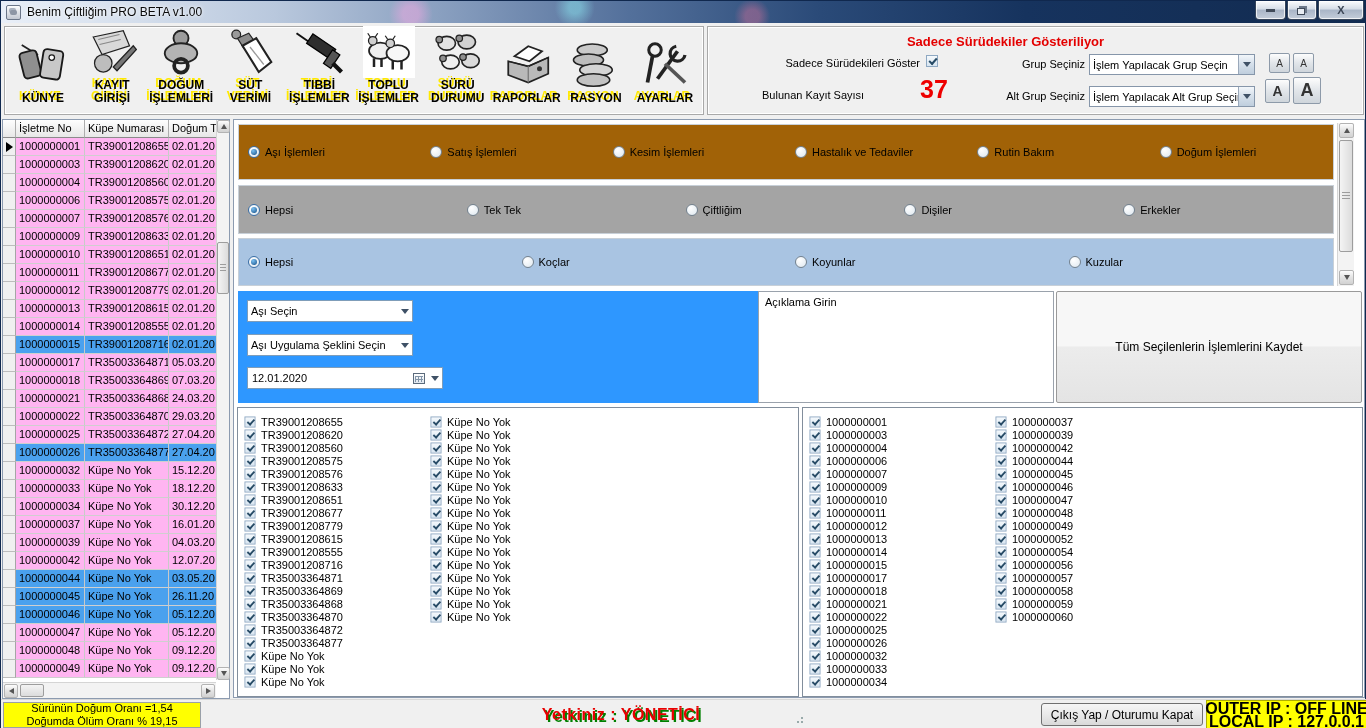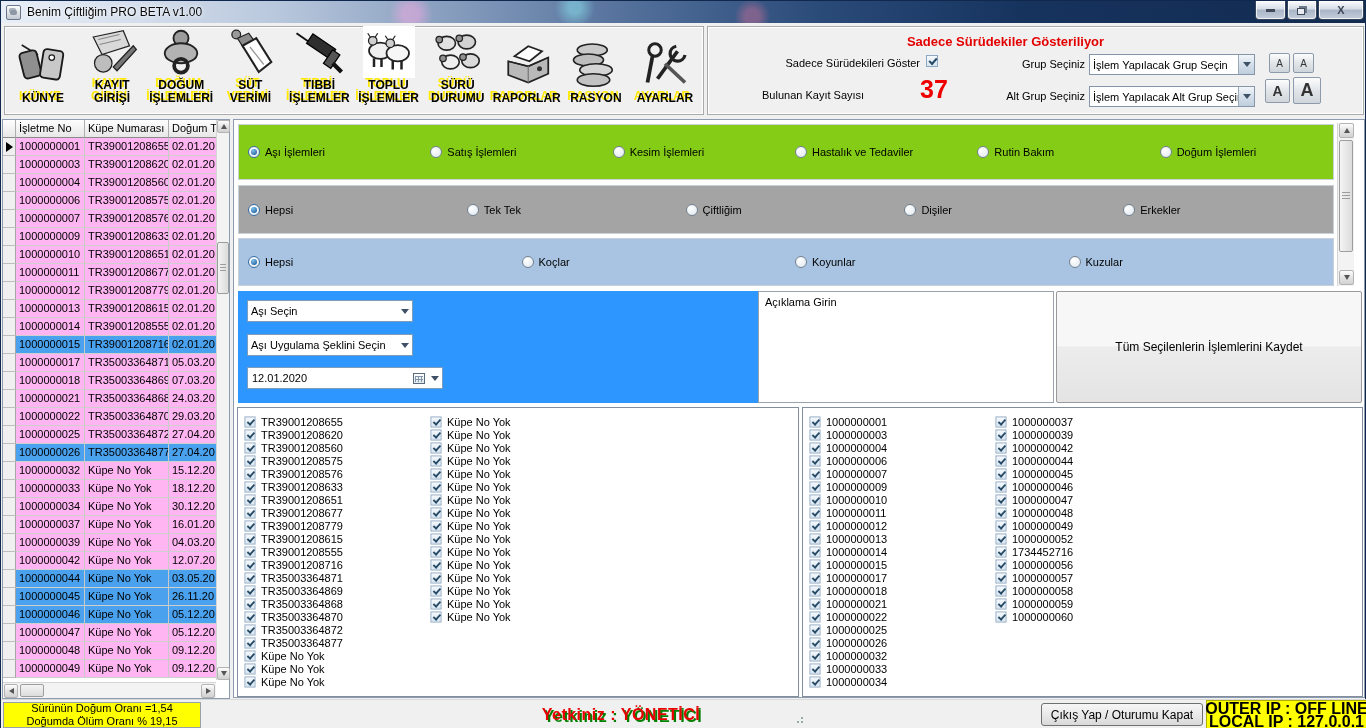--- a/index.html
+++ b/index.html
@@ -72,21 +72,21 @@
   .t-lf { width:0;height:0;border-top:3.5px solid transparent;border-bottom:3.5px solid transparent;border-right:5px solid #555; }
   .t-rt { width:0;height:0;border-top:3.5px solid transparent;border-bottom:3.5px solid transparent;border-left:5px solid #555; }
   .sb-thumb { position:absolute; background:linear-gradient(90deg,#f4f4f4,#dcdcdc); border:1px solid #9d9d9d; border-radius:2px; cursor:grab; }
   .sb-thumb.horiz { background:linear-gradient(#f4f4f4,#dcdcdc); }
   .grip-v { position:absolute; left:2px; right:2px; top:50%; height:7px; margin-top:-4px;
     background:repeating-linear-gradient(#9d9d9d 0 1px, transparent 1px 3px); }
 
   
   .main { position:absolute; left:232px; top:118px; width:1132px; height:579px; background:#fff; border:1px solid #8c9bb0; box-shadow:inset 0 0 0 1px #fff; }
   .band { position:absolute; left:4px; width:1096px; display:grid; align-items:center; border:1px solid #c8d0d8; }
-  .band-op  { top:4px;  height:56px; background:#84cc16; grid-template-columns:repeat(6,1fr); }
+  .band-op  { top:4px;  height:56px; background:#a16207; grid-template-columns:repeat(6,1fr); }
   .band-mode{ top:65px; height:49px; background:#a4a4a4; grid-template-columns:repeat(5,1fr); }
   .band-type{ top:118px; height:48px; background:#a9c4e2; grid-template-columns:repeat(4,1fr); }
   .radio-item { display:flex; align-items:center; gap:5px; padding-left:9px; font-size:11px; color:#000; cursor:pointer; }
   .radio { position:relative; width:12px; height:12px; border-radius:50%; border:1px solid #74828f; flex:none;
     background:radial-gradient(circle at 35% 30%, #ffffff, #dde7ef); }
   .radio.sel { border-color:#3a6ea5; }
   .radio.sel::after { content:""; position:absolute; left:2px; top:2px; width:6px; height:6px; border-radius:50%;
     background:radial-gradient(circle at 35% 30%, #79c0f2, #174f86); }
 
   .main-sbv { left:1103px; top:3px; width:17px; height:163px; }
@@ -898,21 +898,21 @@
           <div class="chk-item">
             <span class="cb on"></span>
             <span>1000000049</span>
           </div>
           <div class="chk-item">
             <span class="cb on"></span>
             <span>1000000052</span>
           </div>
           <div class="chk-item">
             <span class="cb on"></span>
-            <span>1734452716</span>
+            <span>1000000054</span>
           </div>
           <div class="chk-item">
             <span class="cb on"></span>
             <span>1000000056</span>
           </div>
           <div class="chk-item">
             <span class="cb on"></span>
             <span>1000000057</span>
           </div>
           <div class="chk-item">

